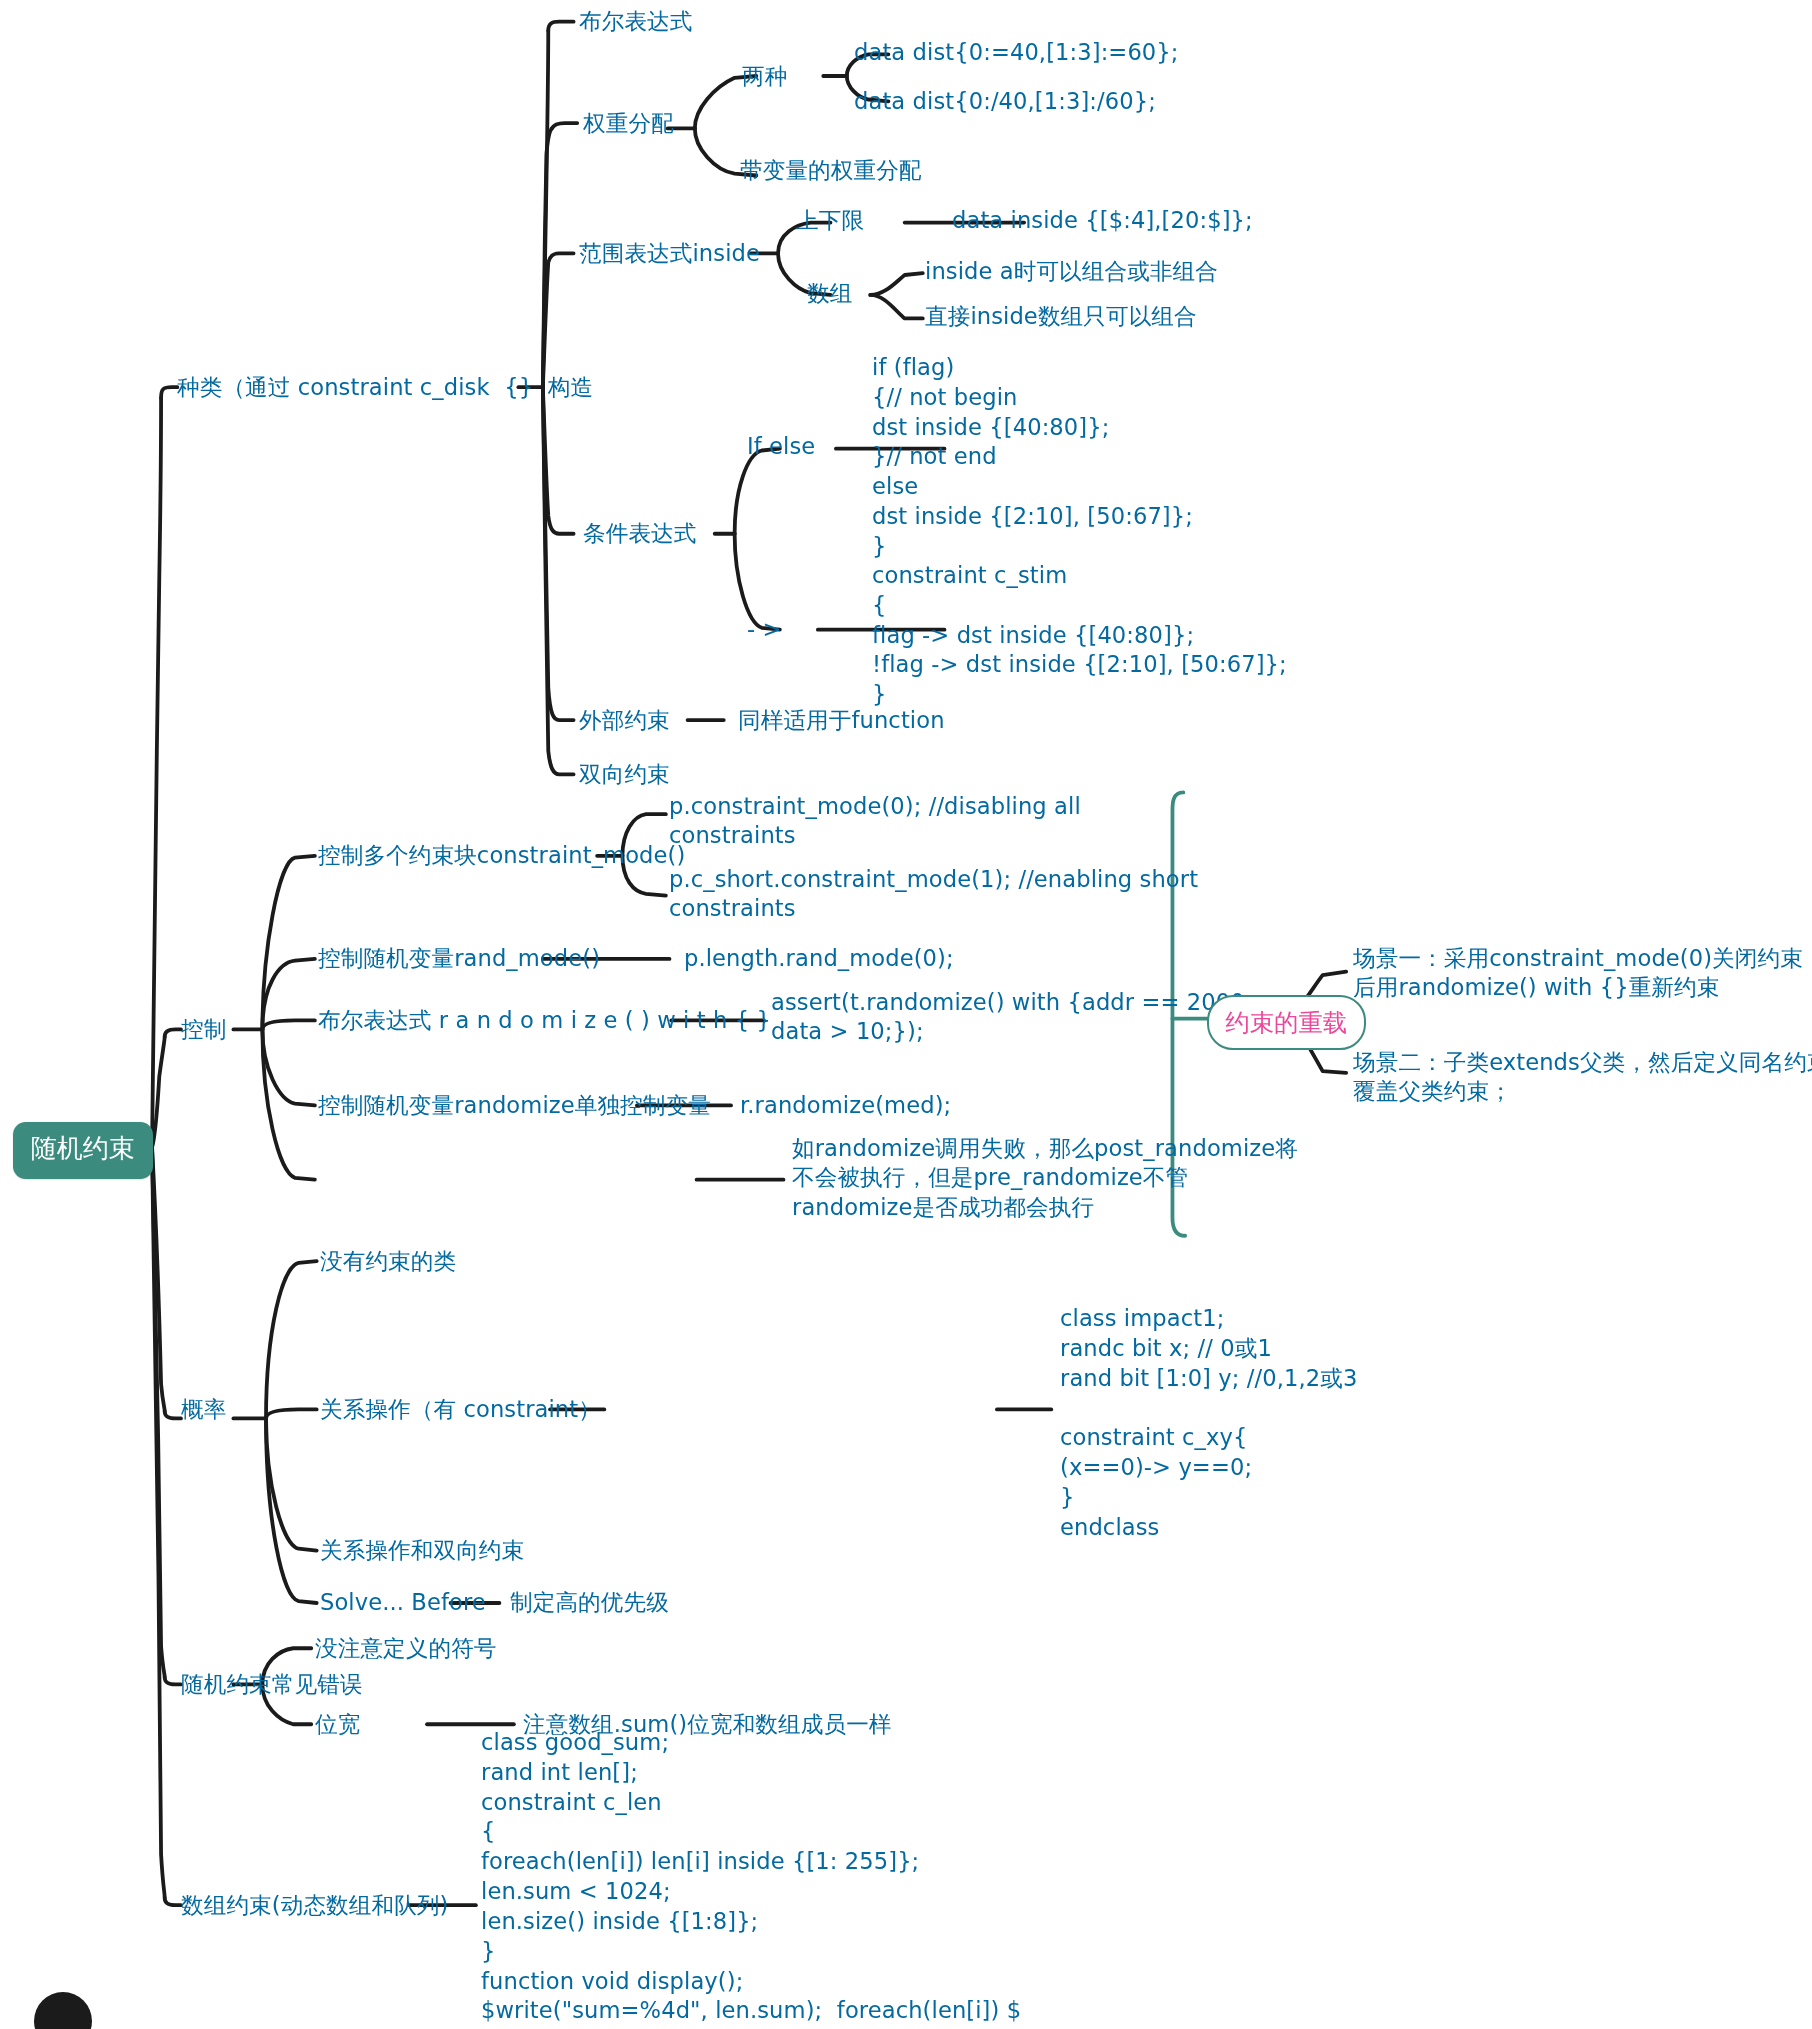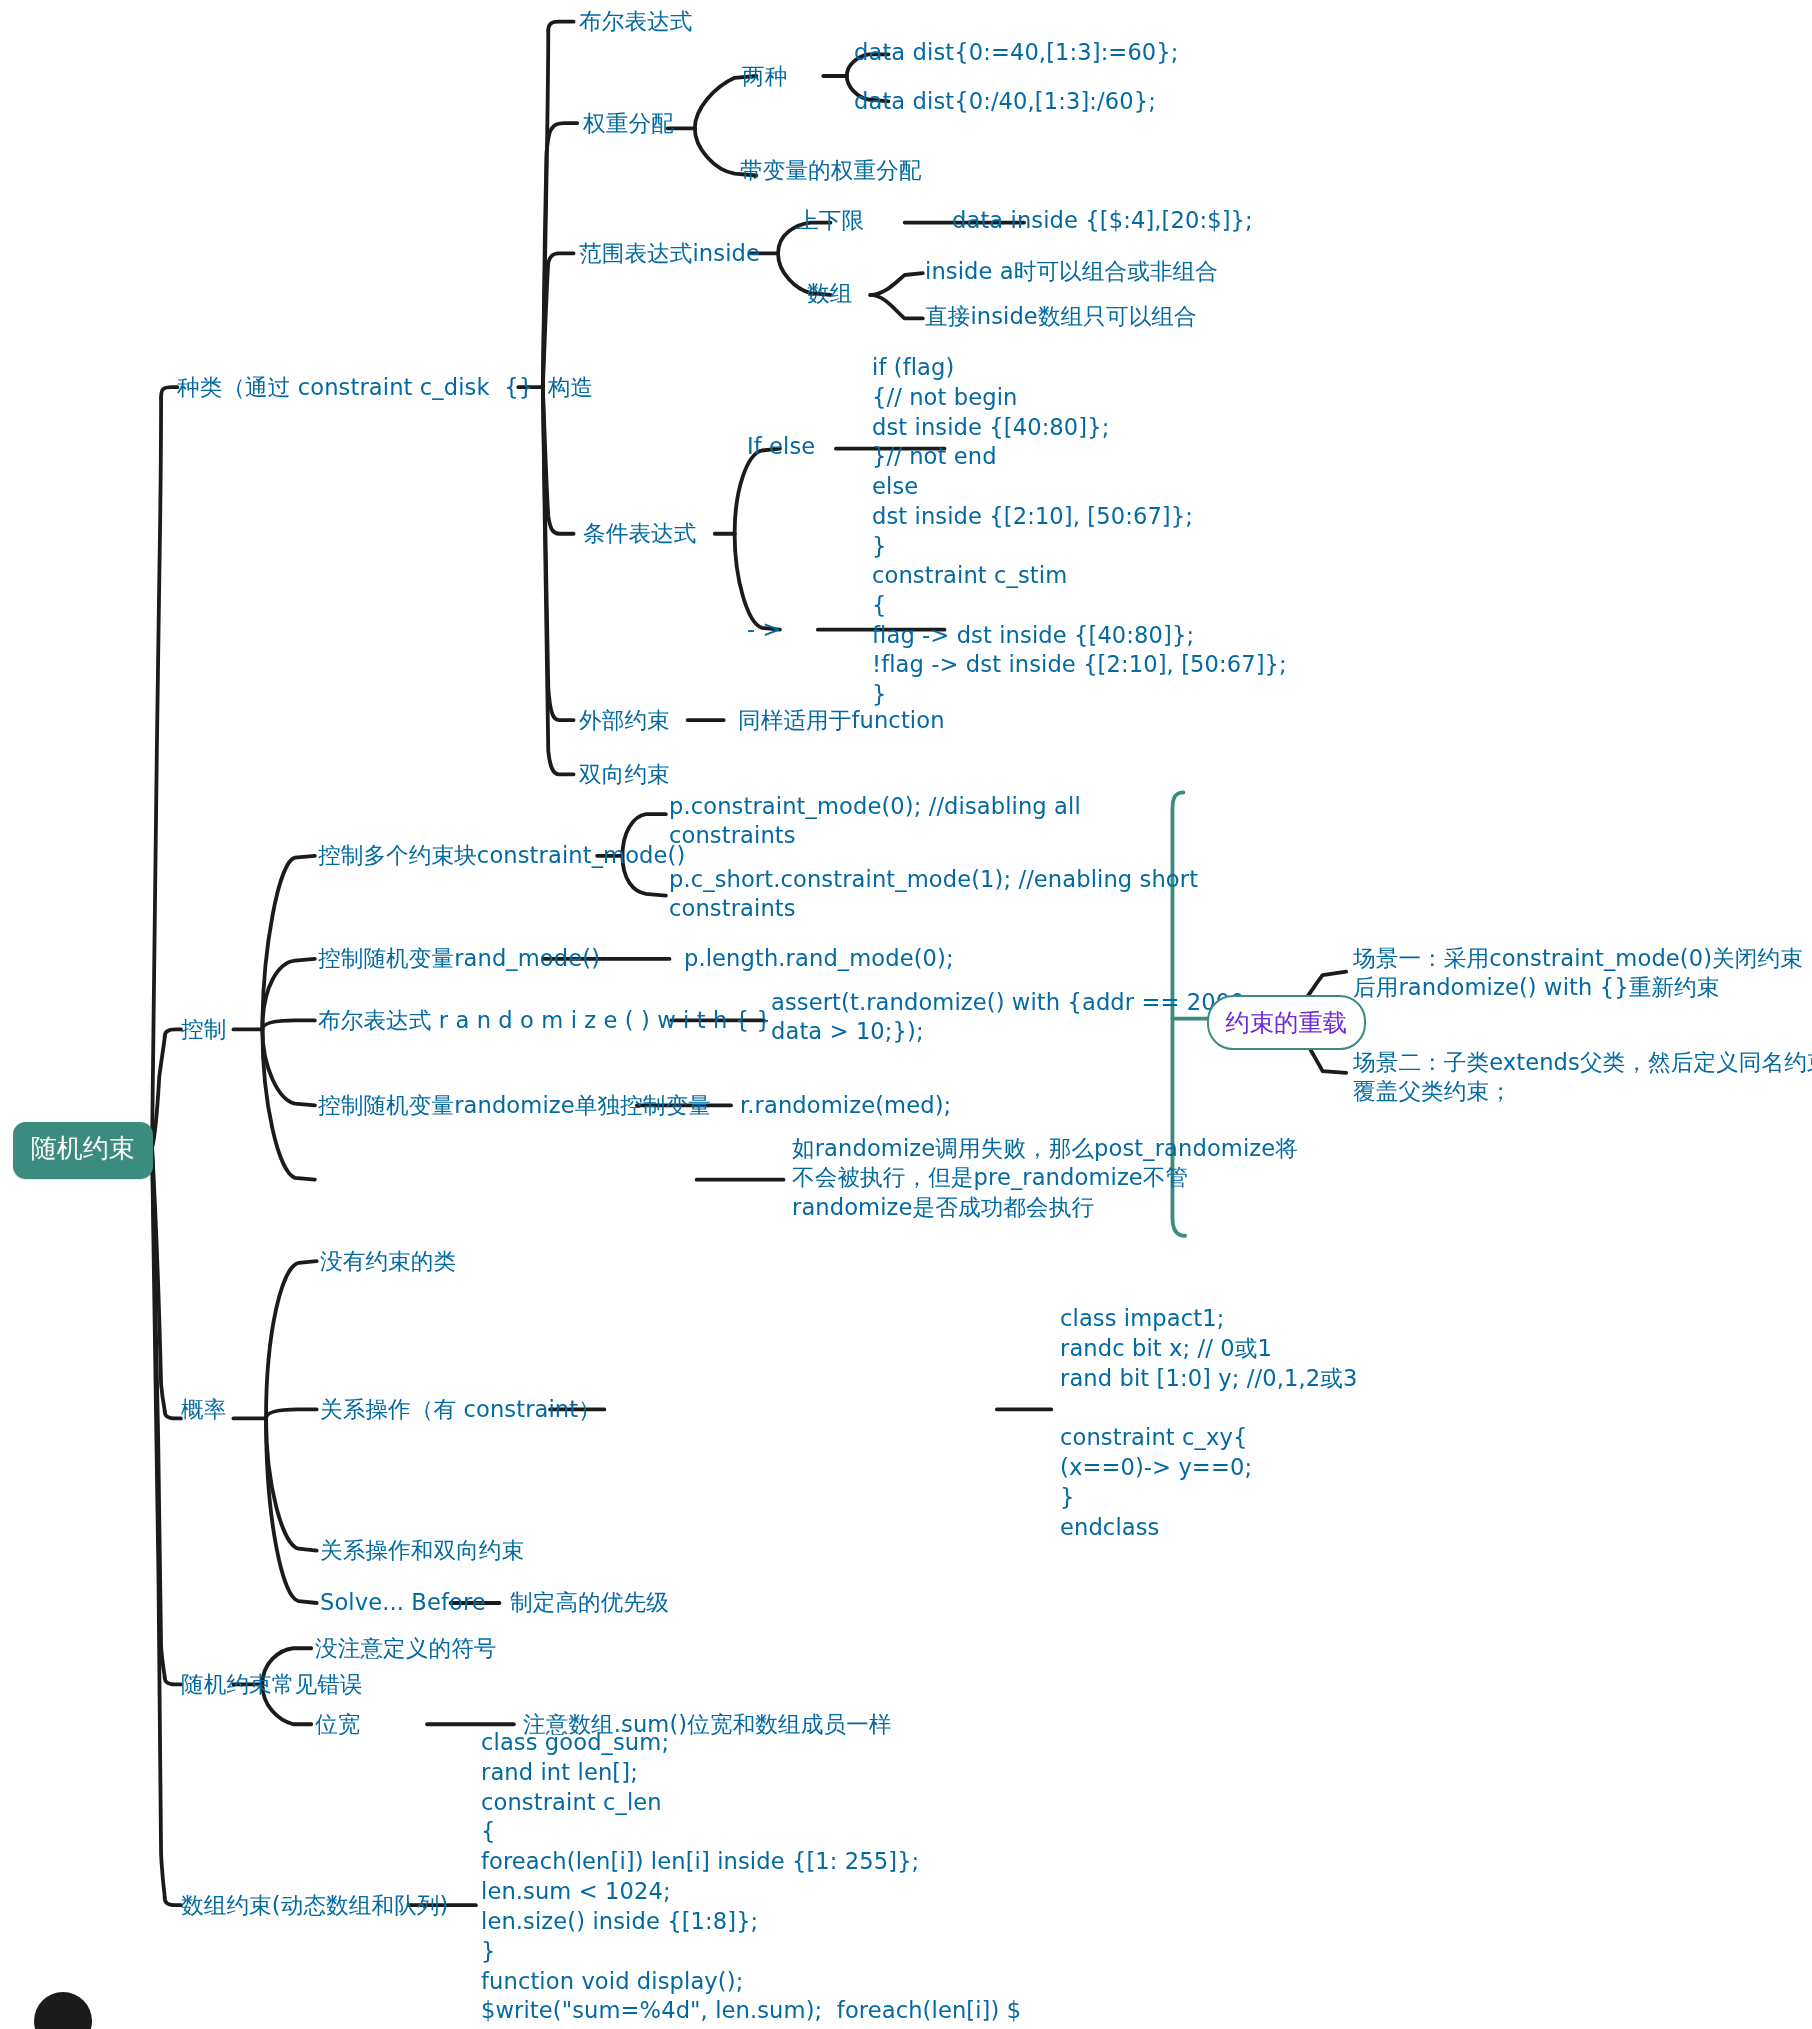--- a/index.html
+++ b/index.html
@@ -38,21 +38,21 @@
     font-size:26px;
     padding:12.7px 18px;
     line-height:1.2;
     white-space:pre;
     box-shadow:0 0.9px 1.8px rgba(0,0,0,0.12);
     font-family:Liberation Mono, monospace;
   }
   .teal-node{
     position:absolute;
     background:#ffffff;
-    color:#6d28d9;
+    color:#ec4899;
     border:2.7px solid #3b8b7f;
     border-radius:26px;
     font-size:24.4px;
     padding:11px 16.3px;
     line-height:1.2;
     white-space:pre;
     text-align:right;
   }
   .code{
     font-family:"DejaVu Sans","Liberation Sans",sans-serif;

